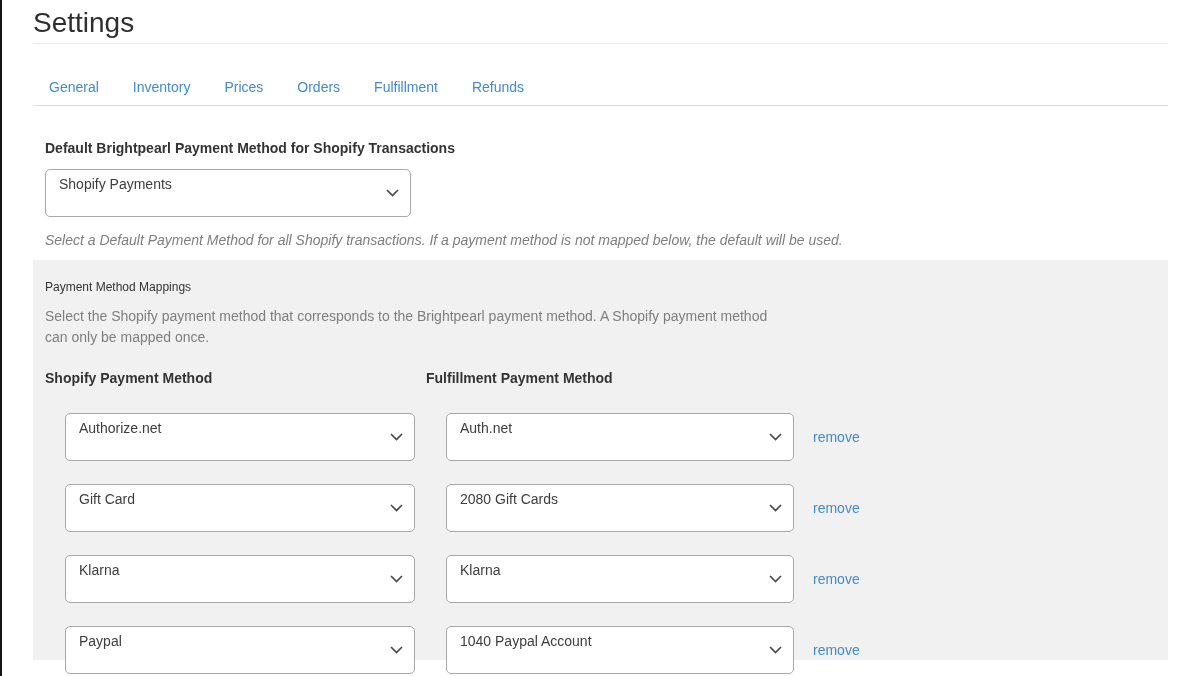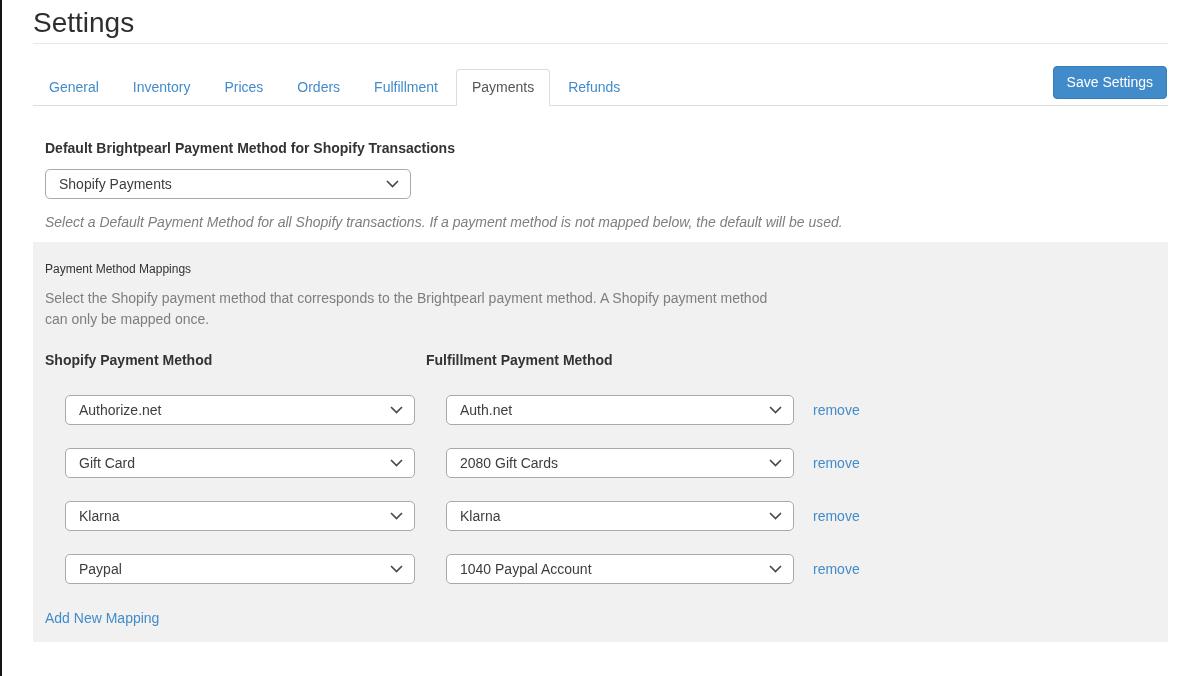--- a/index.html
+++ b/index.html
@@ -54,21 +54,21 @@
 
   
   .tab-content{margin:0 31px;}
   .default-section{padding:34px 0 0 12px;}
   .field-label{display:block;font-weight:700;color:#333;line-height:17px;margin-bottom:12px;}
   .help-text{margin:13px 0 0 0;color:#7e7e7e;line-height:20px;font-style:italic;}
 
   
   .select{
     position:relative;
-    height:30px;line-height:28px;
+    height:48px;line-height:28px;
     background:#fff;
     border:1px solid #a9a9a9;
     border-radius:5px;
     padding:0 32px 0 13px;
     color:#3d3d3d;
     box-sizing:border-box;
     cursor:pointer;
     white-space:nowrap;overflow:hidden;
   }
   .select .chev{
@@ -105,24 +105,22 @@
   <h1 class="page-title">Settings</h1>
   <div class="title-rule"></div>
 
   <div class="tabbar">
     <div class="tab-list">
       <span class="tab">General</span>
       <span class="tab">Inventory</span>
       <span class="tab">Prices</span>
       <span class="tab">Orders</span>
       <span class="tab">Fulfillment</span>
-      <span class="tab active">Payments</span>
       <span class="tab">Refunds</span>
     </div>
-    <button class="save-btn">Save Settings</button>
   </div>
 
   <div class="tab-content">
 
     <div class="default-section">
       <span class="field-label">Default Brightpearl Payment Method for Shopify Transactions</span>
       <div class="select select-default">
         <span>Shopify Payments</span>
         <svg class="chev" viewBox="0 0 13 8">
             <polyline points="1,1 6.5,6.5 12,1" fill="none" stroke="#4a4a4a" stroke-width="1.7"></polyline>

